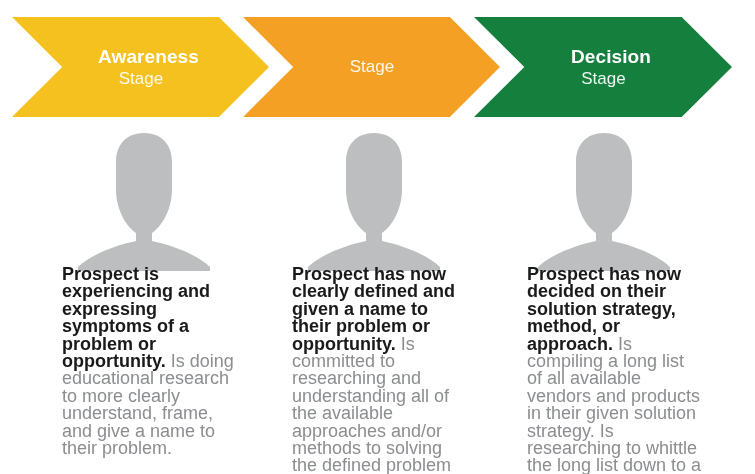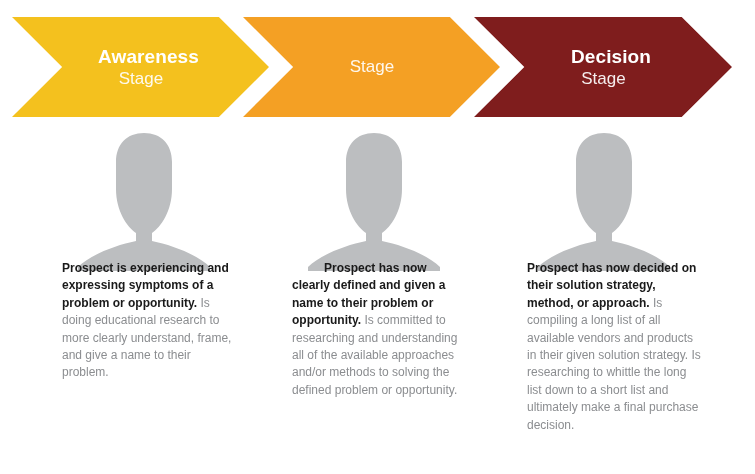--- a/index.html
+++ b/index.html
@@ -72,23 +72,23 @@
     height: 140px;
   }
   .avatar-1 { left: 64px; }
   .avatar-2 { left: 294px; }
   .avatar-3 { left: 524px; }
   .avatar svg { display: block; width: 160px; height: 140px; }
 
   
   .col {
     position: absolute;
-    top: 260px;
+    top: 266px;
     width: 176px;
-    font-size: 12px;
+    font-size: 18px;
     line-height: 17.4px;
     color: #8b8d90;
   }
   .col-1 { left: 62px; }
   .col-2 { left: 292px; }
   .col-3 { left: 527px; }
   .col .lead {
     color: #1a1a1a;
     font-weight: bold;
   }
@@ -102,21 +102,21 @@
 
     <div class="chevron chevron-1" style="background: rgb(244, 193, 30);">
       <div class="chev-title">Awareness</div>
       <div class="chev-sub">Stage</div>
     </div>
 
     <div class="chevron chevron-2" style="background: rgb(244, 160, 36);">
       <div class="chev-sub">Stage</div>
     </div>
 
-    <div class="chevron chevron-3" style="background: #7f1d1d;">
+    <div class="chevron chevron-3" style="background: #15803d;">
       <div class="chev-title">Decision</div>
       <div class="chev-sub">Stage</div>
     </div>
   </div>
 
   <div class="avatar avatar-1">
     <svg viewBox="0 0 160 140" xmlns="http://www.w3.org/2000/svg" aria-hidden="true">
       <path class="sil" d="M80 2 C 63 2 52 13 52 31 L52 58 C52 80 63 96 72 102 L72 110 C52 114 26 124 14 136 L14 140 L146 140 L146 136 C134 124 108 114 88 110 L88 102 C97 96 108 80 108 58 L108 31 C108 13 97 2 80 2 Z" fill="#BCBEC0"></path>
     </svg>
   </div>
@@ -131,20 +131,20 @@
     <svg viewBox="0 0 160 140" xmlns="http://www.w3.org/2000/svg" aria-hidden="true">
       <path class="sil" d="M80 2 C 63 2 52 13 52 31 L52 58 C52 80 63 96 72 102 L72 110 C52 114 26 124 14 136 L14 140 L146 140 L146 136 C134 124 108 114 88 110 L88 102 C97 96 108 80 108 58 L108 31 C108 13 97 2 80 2 Z" fill="#BCBEC0"></path>
     </svg>
   </div>
 
   <div class="col col-1" style="color: rgb(139, 141, 144);">
     <span class="lead" style="color: rgb(26, 26, 26);">Prospect is experiencing and expressing symptoms of a problem or opportunity.</span><span> Is doing educational research to more clearly understand, frame, and give a name to their problem.</span>
   </div>
 
   <div class="col col-2" style="color: rgb(139, 141, 144);">
-    <span class="lead" style="color: rgb(26, 26, 26); margin-left: 32px;">Prospect has now clearly defined and given a name to their problem or opportunity.</span><span> Is committed to researching and understanding all of the available approaches and/or methods to solving the defined problem or opportunity.</span>
+    <span class="lead" style="color: rgb(26, 26, 26);">Prospect has now clearly defined and given a name to their problem or opportunity.</span><span> Is committed to researching and understanding all of the available approaches and/or methods to solving the defined problem or opportunity.</span>
   </div>
 
   <div class="col col-3" style="color: rgb(139, 141, 144);">
     <span class="lead" style="color: rgb(26, 26, 26);">Prospect has now decided on their solution strategy, method, or approach.</span><span> Is compiling a long list of all available vendors and products in their given solution strategy. Is researching to whittle the long list down to a short list and ultimately make a final purchase decision.</span>
   </div>
 
 </div>
 
 </body></html>

